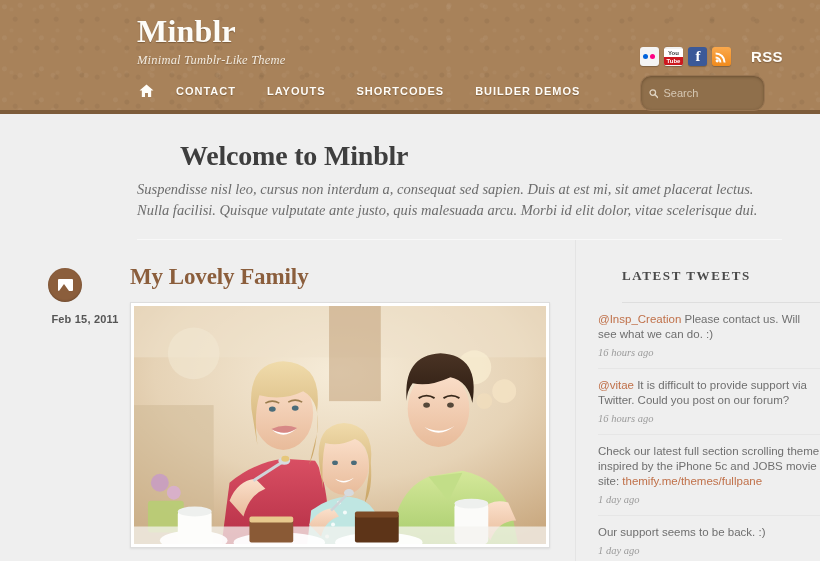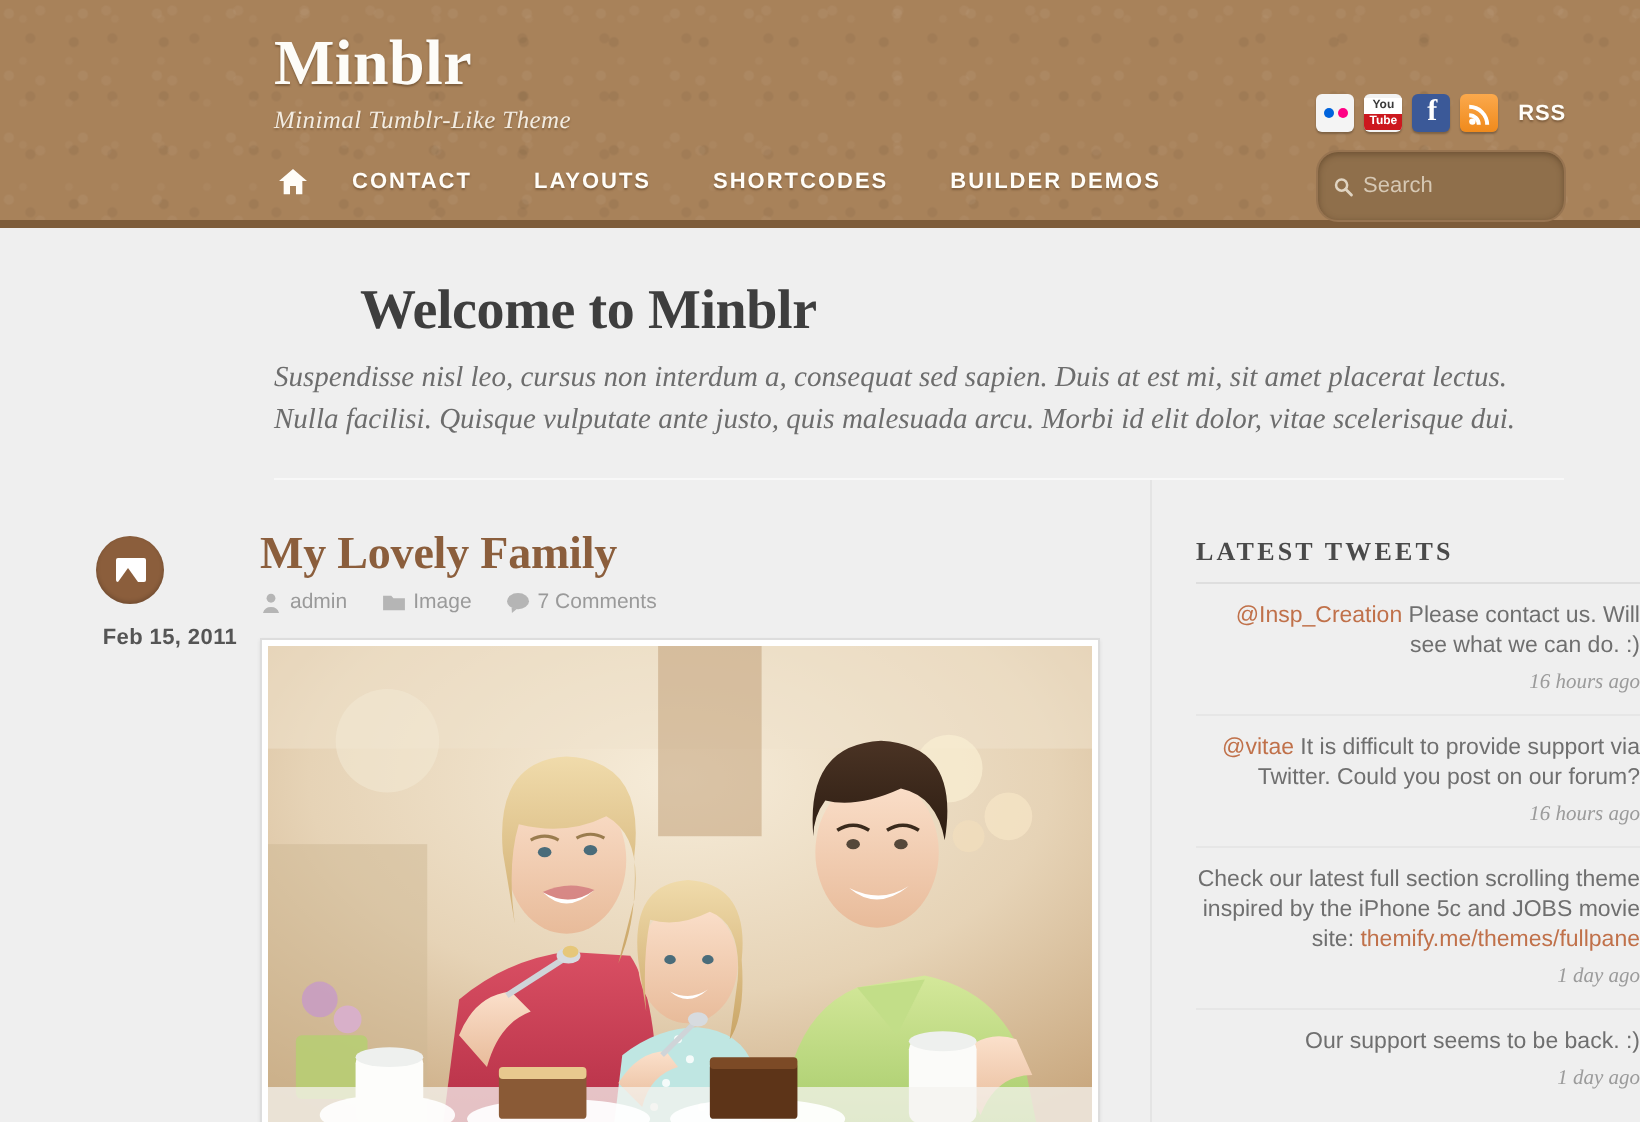--- a/index.html
+++ b/index.html
@@ -90,21 +90,21 @@
     line-height: 8px; width:100%; text-align:center;
   }
   .si-youtube .yt-bot {
     background: #cc181e; color: #fff; font-size: 6px; font-weight: bold;
     line-height: 8px; width:100%; text-align:center;
   }
   .si-facebook { background: #3b5998; color: #fff; font-family: "Liberation Serif", serif;
                  font-weight: bold; font-size: 15px; line-height: 19px; padding-left: 1px; }
   .si-rss { background: linear-gradient(#fba94c, #f08a1c); }
   #rss-label {
-    color: #fffdf8; font-size: 11px; font-weight: bold; margin-left: 5px;
+    color: #fffdf8; font-size: 15px; font-weight: bold; margin-left: 15px;
     letter-spacing: .4px; text-shadow: 0 1px 1px rgba(90,62,35,.5); cursor: pointer;
   }
 
   #search-box {
     margin-top: 9px;
     width: 125px; height: 36px;
     background: #8f6f4b;
     border: 1px solid #977451;
     border-radius: 11px;
     display: flex; align-items: center;
@@ -181,26 +181,27 @@
     overflow: hidden;
   }
   .photo { width: 100%; height: 100%; position: relative; overflow: hidden;
            background: #e7cfb6; }
 
   #sidebar-col { width: 245px; padding: 28px 0 0 22px; border-left: 1px solid #e4e4e4; }
   .widget { margin-bottom: 20px; }
   .widget-title {
     font-family: "Liberation Serif", serif;
     font-weight: bold; font-size: 13px; color: #4a4a4a;
-    letter-spacing: 1.6px; padding-bottom: 7px;
+    letter-spacing: 1.6px; padding-bottom: 18px;
     border-bottom: 1px solid #dedede;
+    margin-left: 24px;
   }
   .tweet {
     padding: 9px 0 8px 0; border-bottom: 1px solid #e6e6e6;
-    font-size: 11.5px; line-height: 15px; color: #6f6f6f; text-align: right;
+    font-size: 11.5px; line-height: 15px; color: #6f6f6f;
   }
   .tweet:last-child { border-bottom: none; }
   .tweet-user, .tweet-link { color: #c0714a; cursor: pointer; }
   .tweet-time {
     display: block; margin-top: 3px;
     font-family: "Liberation Serif", serif; font-style: italic;
     font-size: 10.5px; color: #9b9b9b;
   }
 </style>
 </head>
@@ -269,42 +270,20 @@
     <div id="date-col">
       <div id="post-type-icon">
         <span class="pic-glyph"></span>
       </div>
       <div id="post-date">Feb 15, 2011</div>
     </div>
 
     <article id="post-col">
       <h2 id="post-title">My Lovely Family</h2>
 
-      <div id="post-meta">
-        <span class="meta-item">
-          <svg width="11" height="11" viewBox="0 0 12 12">
-            <circle cx="6" cy="3.4" r="2.4" fill="#b5b5b5"></circle>
-            <path d="M1.6 11.5 A4.6 4.6 0 0 1 10.4 11.5 Z" fill="#b5b5b5"></path>
-          </svg>
-          <span class="meta-text">admin</span>
-        </span>
-        <span class="meta-item">
-          <svg width="12" height="10" viewBox="0 0 13 11">
-            <path d="M0.5 2 L5 2 L6.2 3.4 L12.5 3.4 L12.5 10 L0.5 10 Z" fill="#b5b5b5"></path>
-          </svg>
-          <span class="meta-text">Image</span>
-        </span>
-        <span class="meta-item">
-          <svg width="12" height="11" viewBox="0 0 13 12">
-            <ellipse cx="6.5" cy="5" rx="6" ry="4.4" fill="#b5b5b5"></ellipse>
-            <path d="M3 8.4 L3.2 11.4 L6 9.2 Z" fill="#b5b5b5"></path>
-          </svg>
-          <span class="meta-text">7 Comments</span>
-        </span>
-      </div>
 
       <div id="post-image">
         <div class="photo">
           <svg width="100%" height="100%" viewBox="0 0 414 240" preserveAspectRatio="xMidYMid slice">
             <defs>
               <radialGradient id="bgwarm" cx="50%" cy="28%" r="82%">
                 <stop offset="0%" stop-color="#f6ecd9"></stop>
                 <stop offset="55%" stop-color="#e6d3b6"></stop>
                 <stop offset="100%" stop-color="#c9a87f"></stop>
               </radialGradient>

